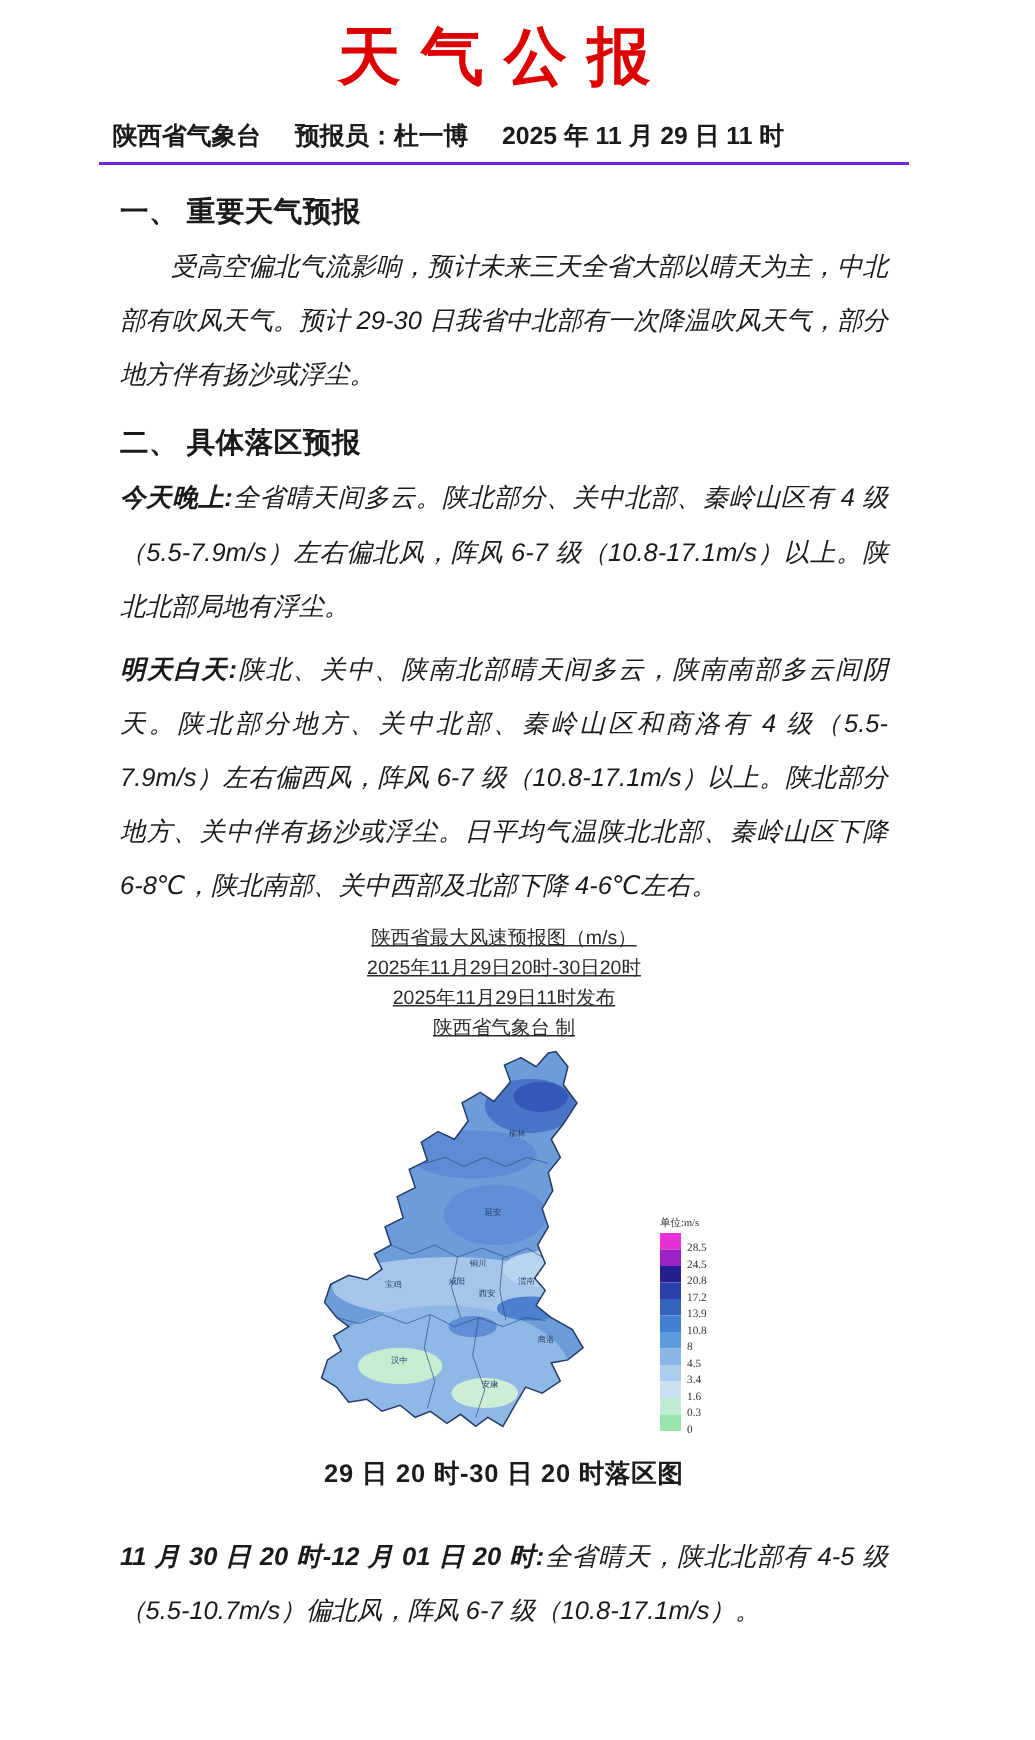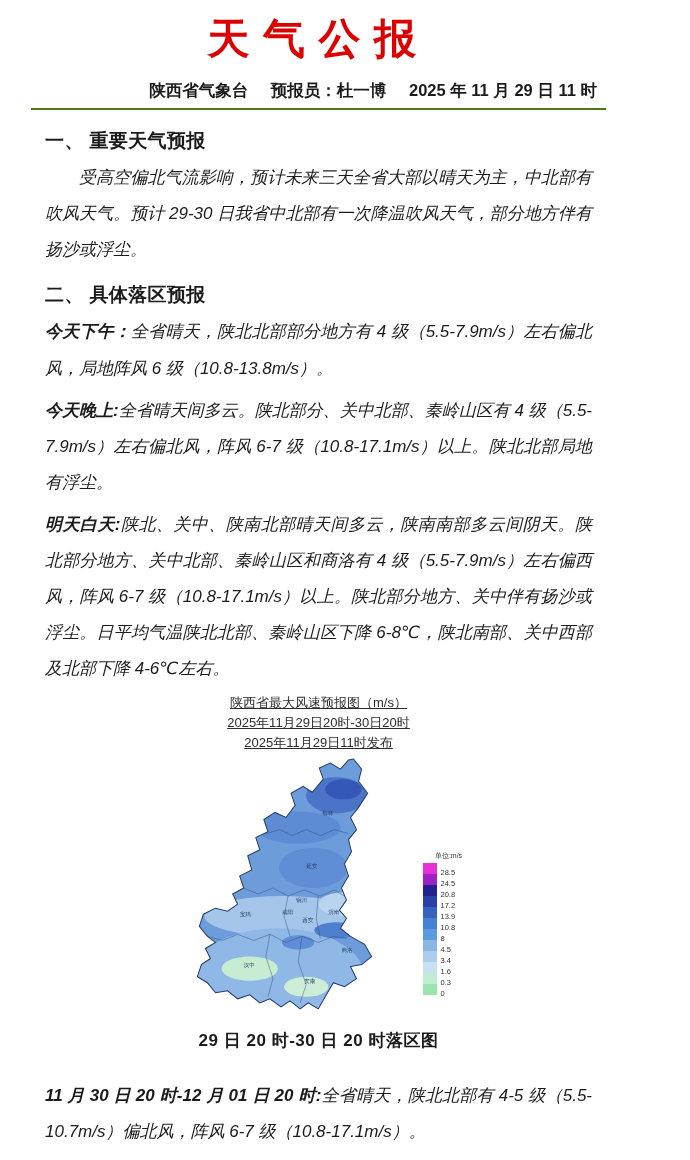--- a/index.html
+++ b/index.html
@@ -2,50 +2,50 @@
 <html lang="zh"><head>
 <meta charset="utf-8">
 <style>
   * { margin:0; padding:0; box-sizing:border-box; }
   html,body { background:#ffffff; }
   body {
     width:690px; height:1160px; overflow:hidden;
     font-family:"Liberation Sans","DejaVu Sans",sans-serif;
     color:#1b1b1b;
   }
-  .page { width:690px; height:872px; padding:14px 98px 0 45px; position:relative;border-radius:26px; }
+  .page { width:690px; height:872px; padding:14px 98px 0 80px; position:relative;border-radius:26px; }
 
   .doc-title {
     text-align:center; font-size:42px; font-weight:700;
     letter-spacing:0.32em; line-height:1.2; margin-bottom:16px;
     font-family:"Liberation Serif","DejaVu Serif",serif;
   }
   .byline {
-    text-align:right; font-size:16.5px; font-weight:700;
-    padding-bottom:6px; border-bottom:2px solid #4d7c0f;
+    text-align:left; font-size:16.5px; font-weight:700;
+    padding-bottom:6px; border-bottom:2px solid #6d28d9;
     margin:0 -14px 18px -14px; white-space:nowrap;
   }
   .byline span { margin:0 9px; }
 
   h2.sec {
     font-size:19px; font-weight:700; margin:14px 0 6px 0;
     letter-spacing:0.02em;
   }
   p.body-par {
     font-size:17px; line-height:2.12; text-align:justify;
     font-weight:500; margin-bottom:6px;font-style:italic;
   }
   p.indent { text-indent:2em; }
   p.body-par b { font-weight:700; }
 
   figure.map-fig { margin-top:4px; text-align:center; }
   .map-titles { font-size:13px; line-height:1.55; color:#2c2c2c; font-weight:500;text-decoration:underline; }
   .map-canvas { position:relative; width:312px; margin:2px auto 0 auto; }
   .legend {
-    position:absolute; right:0; top:96px; width:52px; text-align:center;
+    position:absolute; right:0; top:113px; width:52px; text-align:left;font-family:Liberation Serif, serif;
   }
   .legend-title { font-size:7px; color:#333; margin-bottom:2px; }
   .legend-row { display:flex; align-items:flex-end; height:11px; }
   .legend-swatch { width:14px; height:11px; flex:0 0 14px; }
   .legend-label { font-size:7.5px; color:#333; margin-left:4px; transform:translateY(3px); }
 
   figcaption.map-caption {
     font-size:17px; font-weight:700; margin-top:10px; letter-spacing:0.03em;
   }
   .footer-block { margin-top:26px; }
@@ -61,31 +61,31 @@
     <span>陕西省气象台</span>
     <span>预报员：杜一博</span>
     <span>2025 年 11 月 29 日 11 时</span>
   </div>
 
   <h2 class="sec">一、 重要天气预报</h2>
   <p class="body-par indent">受高空偏北气流影响，预计未来三天全省大部以晴天为主，中北部有吹风天气。预计 29-30 日我省中北部有一次降温吹风天气，部分地方伴有扬沙或浮尘。</p>
 
   <h2 class="sec">二、 具体落区预报</h2>
 
-  <p class="body-par"><b>今天下午：</b><span>全省晴天，陕北北部部分地方有 4 级（5.5-7.9m/s）左右偏北风，局地阵风 6 级（10.8-13.8m/s）。</span></p>
 
   <p class="body-par"><b>今天晚上:</b><span>全省晴天间多云。陕北部分、关中北部、秦岭山区有 4 级（5.5-7.9m/s）左右偏北风，阵风 6-7 级（10.8-17.1m/s）以上。陕北北部局地有浮尘。</span></p>
 
   <p class="body-par"><b>明天白天:</b><span>陕北、关中、陕南北部晴天间多云，陕南南部多云间阴天。陕北部分地方、关中北部、秦岭山区和商洛有 4 级（5.5-7.9m/s）左右偏西风，阵风 6-7 级（10.8-17.1m/s）以上。陕北部分地方、关中伴有扬沙或浮尘。日平均气温陕北北部、秦岭山区下降 6-8℃，陕北南部、关中西部及北部下降 4-6℃左右。</span></p>
 
   <figure class="map-fig">
     <div class="map-titles">
       <div>陕西省最大风速预报图（m/s）</div>
       <div>2025年11月29日20时-30日20时</div>
       <div>2025年11月29日11时发布</div>
+      <div>陕西省气象台 制</div>
     </div>
 
     <div class="map-canvas">
       <svg width="240" height="264" viewBox="0 0 210 262" style="display:block">
         <defs>
           <clipPath id="prov">
             <path d="M175 4 L183 14 L180 26 L189 38 L180 52 L172 62 L178 74 L170 84 L173 96
                      L166 108 L170 120 L163 132 L168 144 L161 154 L168 162 L162 172 L172 180
                      L186 188 L193 200 L183 208 L172 210 L178 222 L166 230 L155 226 L148 238
                      L140 252 L130 246 L122 252 L112 244 L103 250 L92 242 L82 246 L72 238

